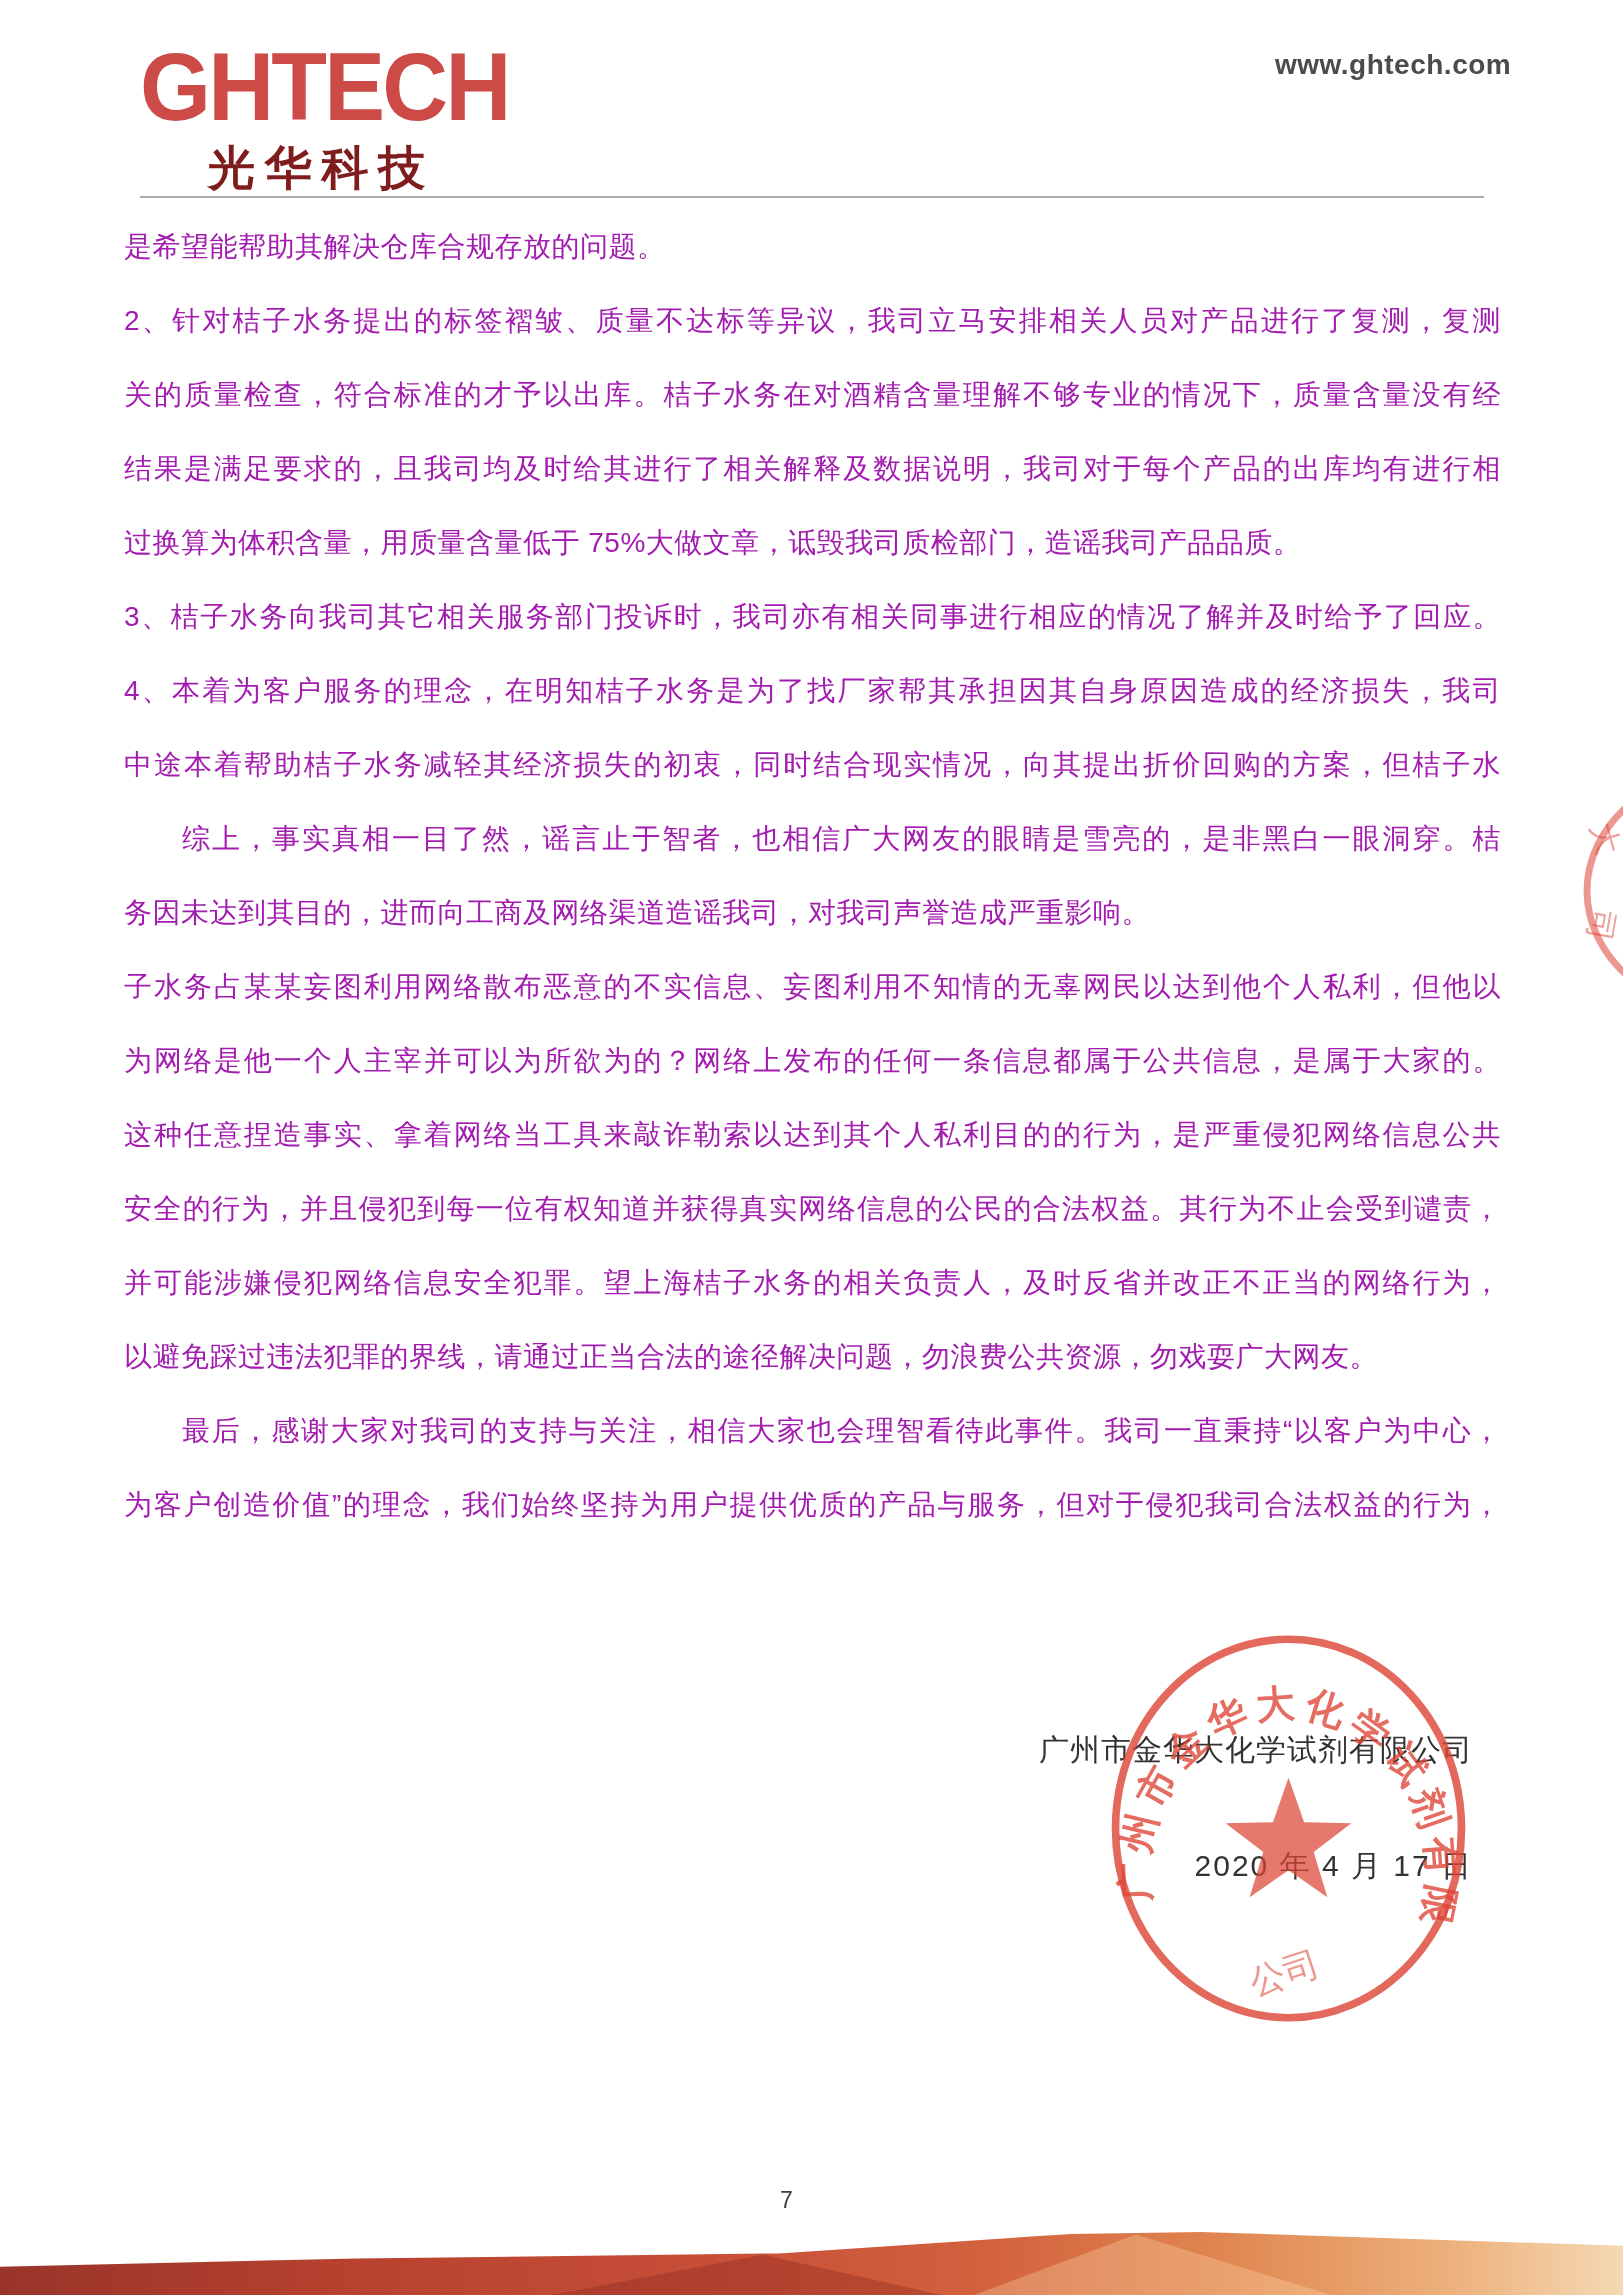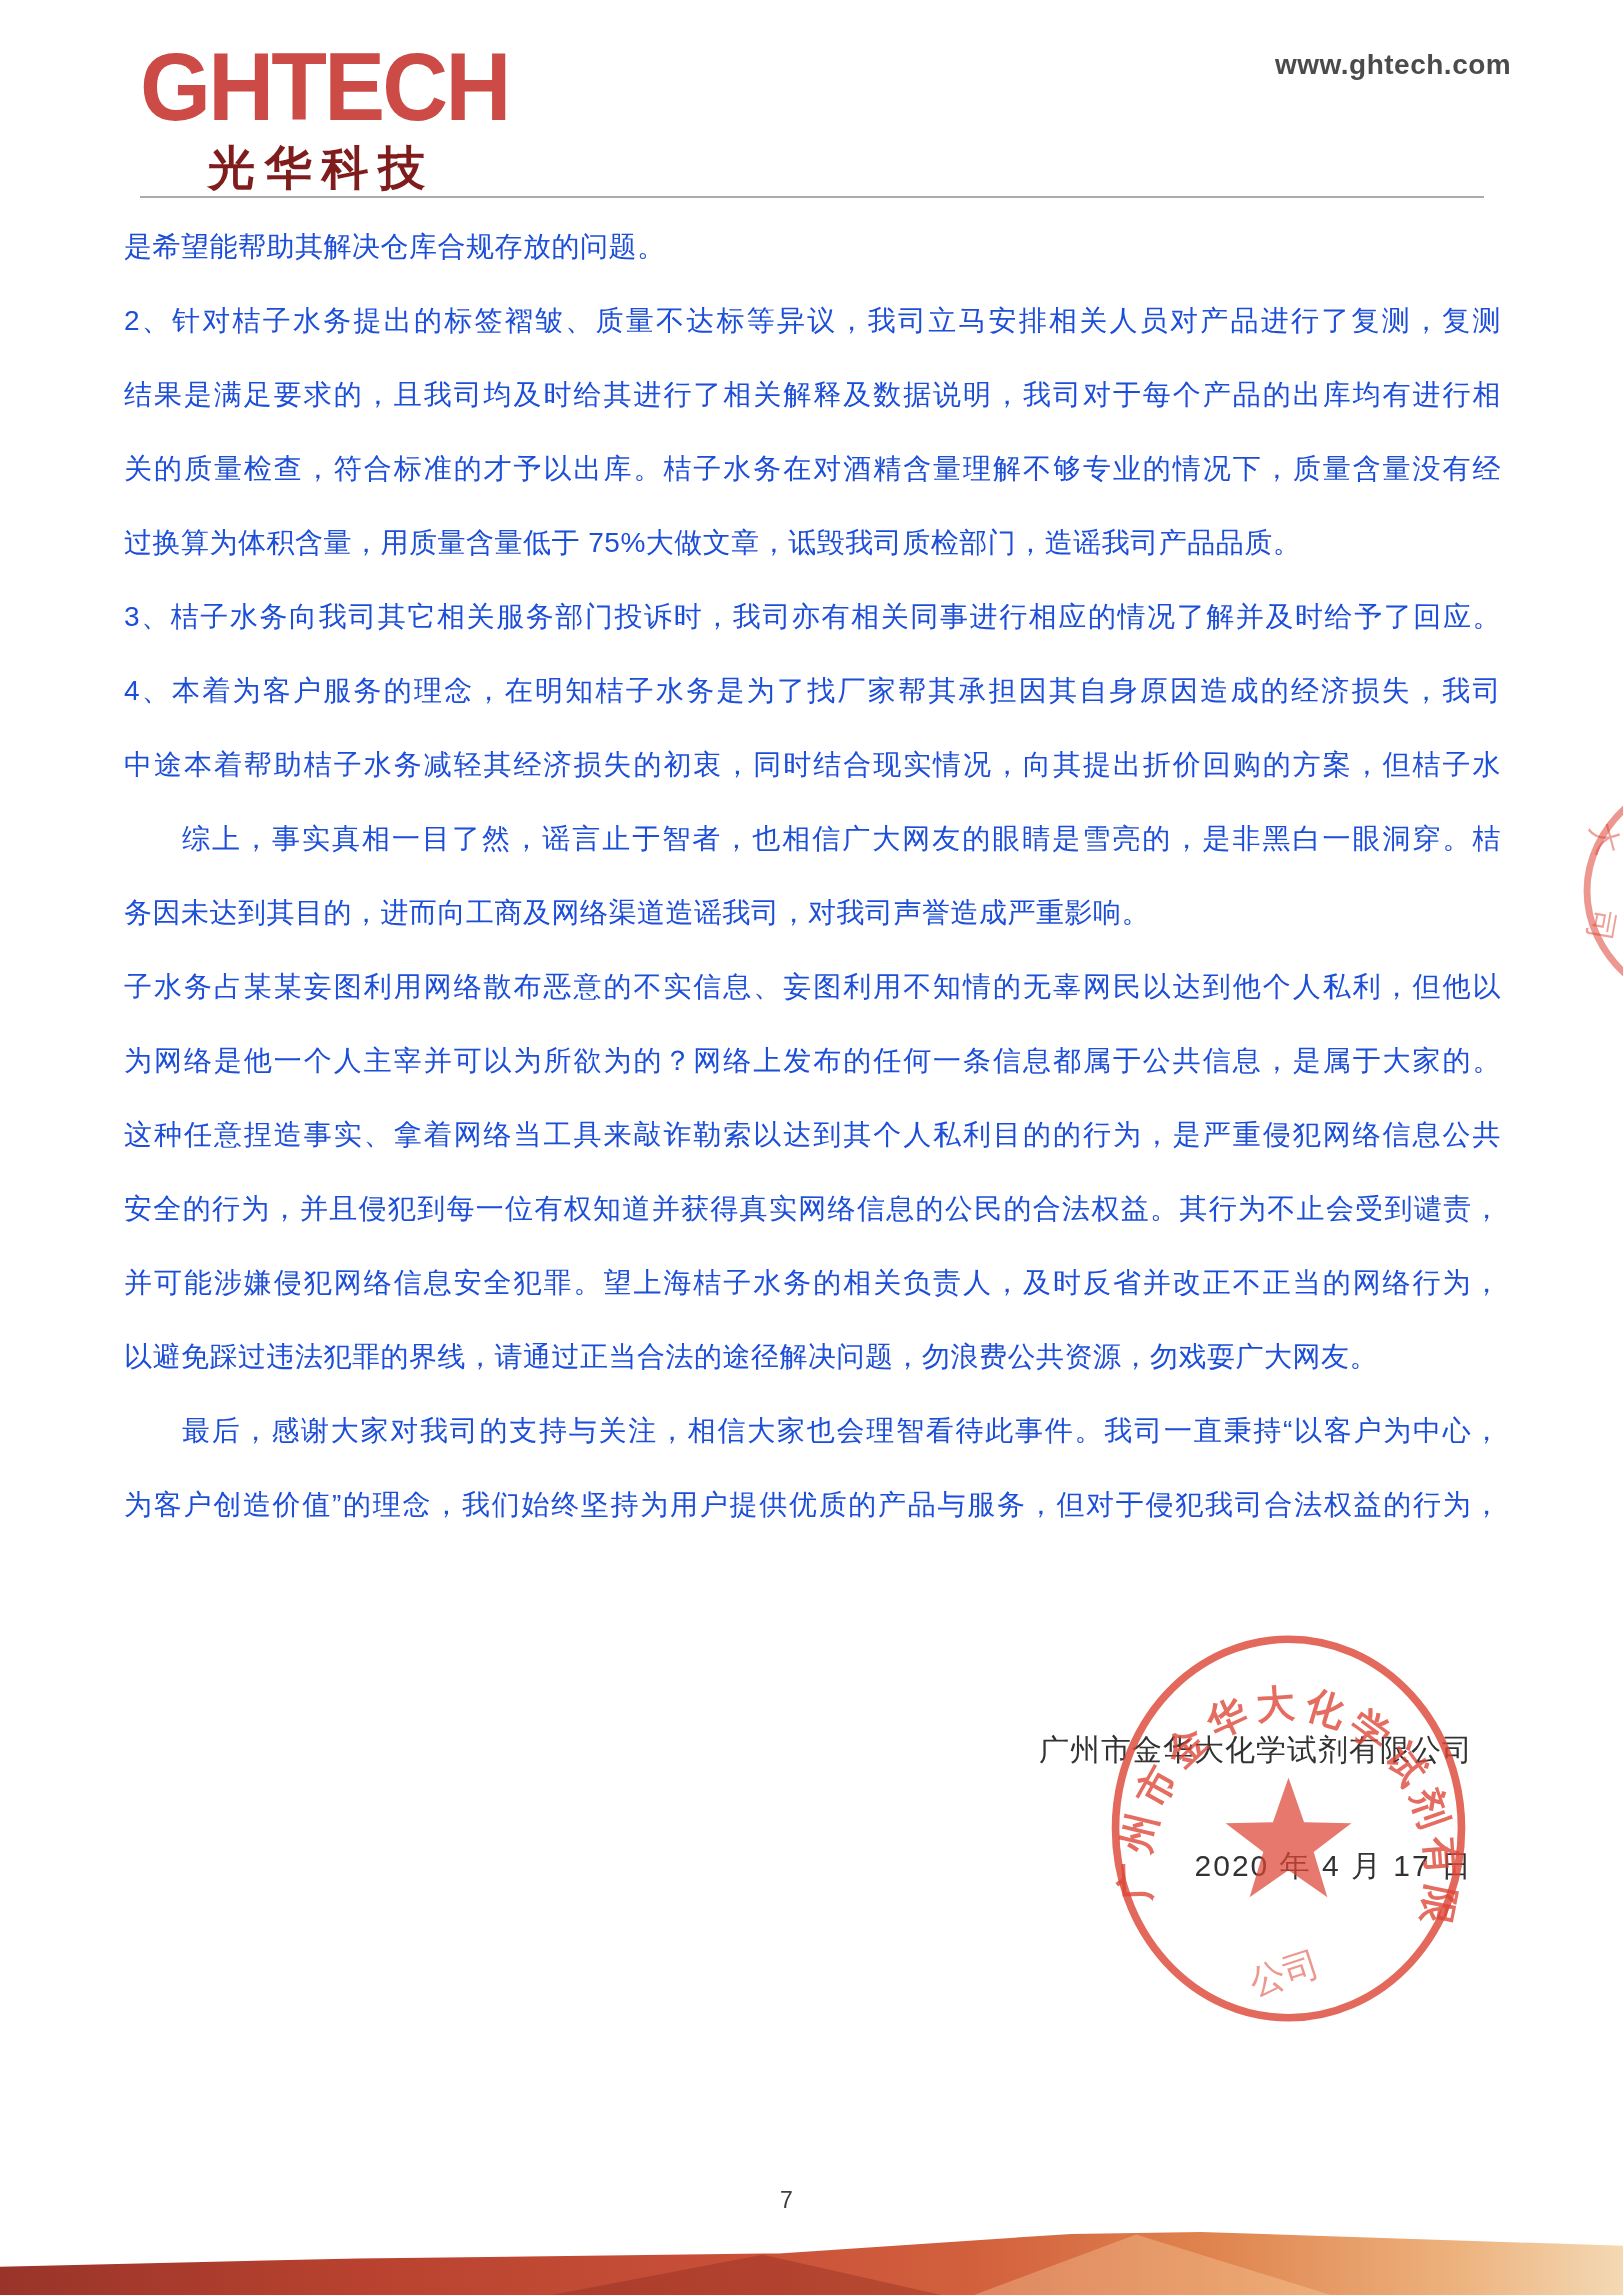--- a/index.html
+++ b/index.html
@@ -25,21 +25,21 @@
     position:absolute;left:1275px;top:49px;
     font-size:28px;font-weight:700;color:#4b4b4b;letter-spacing:0.5px;
   }
   .header-rule{
     position:absolute;left:140px;top:196px;width:1344px;height:2px;
     background:#8f8f8f;opacity:.75;
   }
   
   .body-text{
     position:absolute;left:124px;top:210px;width:1377px;
-    color:#1d4ed8;
+    color:#a21caf;
     font-size:28px;
   }
   .line{
     height:74px;line-height:74px;
     white-space:nowrap;
     letter-spacing:0.5px;
   }
   .line.j{white-space:normal;text-align:justify;text-align-last:justify;}
   .line.ind{text-indent:58px;}
   
@@ -82,22 +82,22 @@
   <div class="logo-block">
     <div class="logo-main" style="color:#cc4b47;">GHTECH</div>
     <div class="logo-sub" style="color:#7f1d1d;">光华科技</div>
   </div>
   <div class="site-url">www.ghtech.com</div>
   <div class="header-rule"></div>
 
   <div class="body-text">
       <div class="line">是希望能帮助其解决仓库合规存放的问题。</div>
       <div class="line j">2、针对桔子水务提出的标签褶皱、质量不达标等异议，我司立马安排相关人员对产品进行了复测，复测</div>
+      <div class="line j">关的质量检查，符合标准的才予以出库。桔子水务在对酒精含量理解不够专业的情况下，质量含量没有经</div>
       <div class="line j">结果是满足要求的，且我司均及时给其进行了相关解释及数据说明，我司对于每个产品的出库均有进行相</div>
-      <div class="line j">关的质量检查，符合标准的才予以出库。桔子水务在对酒精含量理解不够专业的情况下，质量含量没有经</div>
       <div class="line">过换算为体积含量，用质量含量低于 75%大做文章，诋毁我司质检部门，造谣我司产品品质。</div>
       <div class="line j">3、桔子水务向我司其它相关服务部门投诉时，我司亦有相关同事进行相应的情况了解并及时给予了回应。</div>
       <div class="line j">4、本着为客户服务的理念，在明知桔子水务是为了找厂家帮其承担因其自身原因造成的经济损失，我司</div>
       <div class="line j">中途本着帮助桔子水务减轻其经济损失的初衷，同时结合现实情况，向其提出折价回购的方案，但桔子水</div>
       <div class="line j ind">综上，事实真相一目了然，谣言止于智者，也相信广大网友的眼睛是雪亮的，是非黑白一眼洞穿。桔</div>
       <div class="line">务因未达到其目的，进而向工商及网络渠道造谣我司，对我司声誉造成严重影响。</div>
       <div class="line j">子水务占某某妄图利用网络散布恶意的不实信息、妄图利用不知情的无辜网民以达到他个人私利，但他以</div>
       <div class="line j">为网络是他一个人主宰并可以为所欲为的？网络上发布的任何一条信息都属于公共信息，是属于大家的。</div>
       <div class="line j">这种任意捏造事实、拿着网络当工具来敲诈勒索以达到其个人私利目的的行为，是严重侵犯网络信息公共</div>
       <div class="line j">安全的行为，并且侵犯到每一位有权知道并获得真实网络信息的公民的合法权益。其行为不止会受到谴责，</div>

